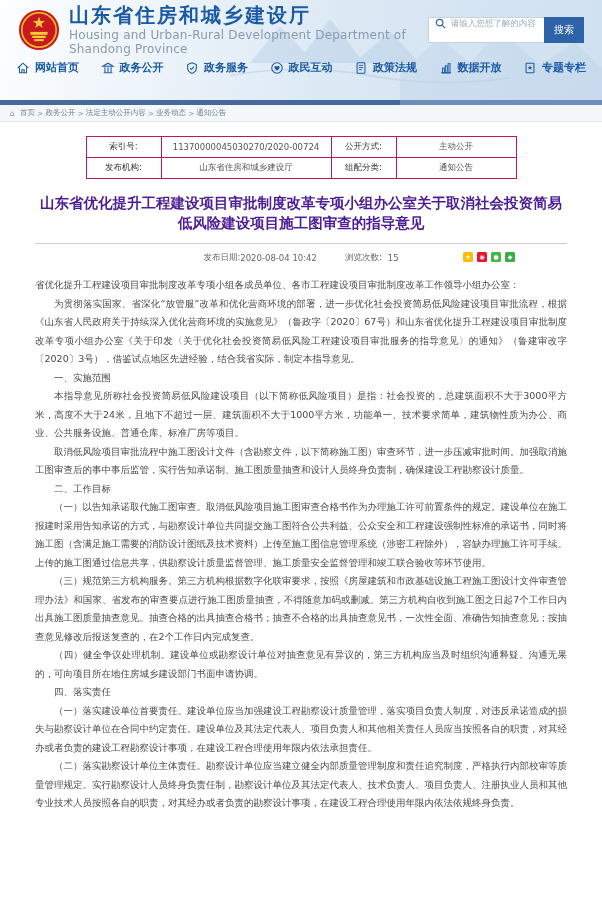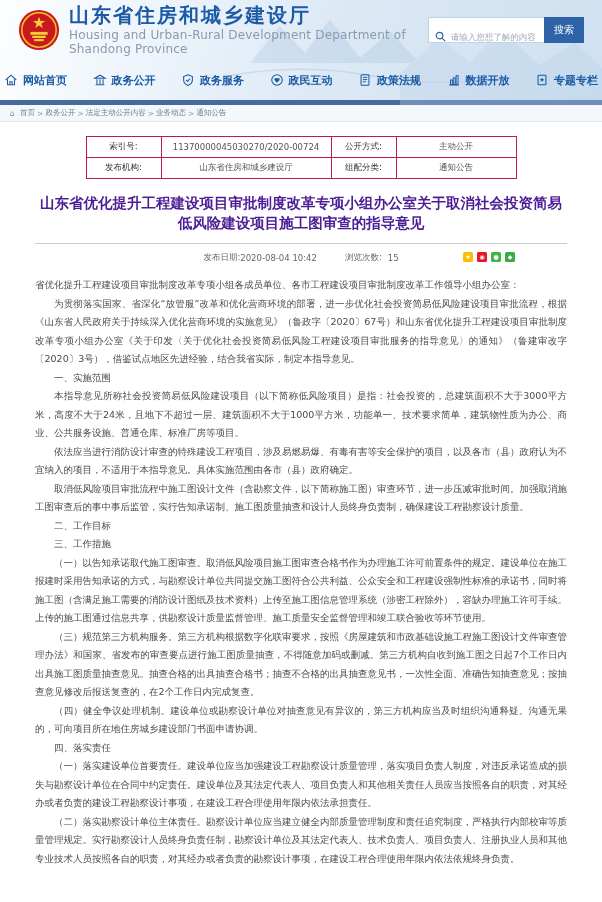--- a/index.html
+++ b/index.html
@@ -11,27 +11,27 @@
     background:linear-gradient(105deg,#fdfeff 0%,#ecf3fa 28%,#dce9f5 55%,#cfe0f0 100%);
     position:relative;
   }
   .header-art{ position:absolute; right:0; top:0; width:100%; height:100%; opacity:.35; pointer-events:none; }
   .header-top{ display:flex; align-items:center; height:60px; padding:0 18px; position:relative; }
   .emblem{ width:42px; height:42px; flex:0 0 auto; }
   .org-names{ margin-left:9px; }
   .org-name{ font-size:20px; font-weight:bold; color:#1b5aa5; letter-spacing:2px; line-height:22px; }
   .org-name-en{ font-size:12px; color:#8a9aad; margin-top:2px; letter-spacing:.2px; }
   .search-wrap{ margin-left:auto; display:flex; align-items:center; height:26px; width:200px; }
-  .search-box{ display:flex; align-items:flex-end; background:#fff; border:1px solid #c3d2e2; border-right:none; height:26px; flex:1; padding:0 6px; }
+  .search-box{ display:flex; align-items:flex-start; background:#fff; border:1px solid #c3d2e2; border-right:none; height:26px; flex:1; padding:0 6px; }
   .search-box svg{ flex:0 0 auto; }
   .search-input{ border:none; outline:none; font-size:8.5px; color:#555; width:100%; margin-left:5px; background:transparent; }
   .search-input::placeholder{ color:#9aa8b8; }
   .search-btn{ height:26px; width:40px; background:#2f63a7; color:#fff; border:none; font-size:10px; cursor:pointer; font-family:inherit; }
 
-  .main-nav{ display:flex; align-items:center; justify-content:space-between; height:40px; padding:0 4px; position:relative; }
+  .main-nav{ display:flex; align-items:flex-start; justify-content:space-between; height:40px; padding:0 16px; position:relative; }
   .nav-item{ display:flex; align-items:center; gap:5px; color:#1b5aa5; font-size:11px; font-weight:bold; text-decoration:none; cursor:pointer; }
   .nav-item svg{ width:14px; height:14px; }
   .nav-bar-bottom{ height:5px; background:#46699e; }
 
   
   .breadcrumb-bar{ background:#f4f8fb; border-bottom:1px solid #e1e8ef; height:17px; display:flex; align-items:center; padding:0 10px; }
   .breadcrumb{ font-size:7.5px; color:#6c7f95; display:flex; align-items:center; gap:2px; }
   .breadcrumb .home-glyph{ margin-right:3px; color:#7a8ba0; font-size:8px; }
   .crumb{ cursor:pointer; }
   .crumb-sep{ color:#8b9bad; }
@@ -204,24 +204,22 @@
         <span class="share-ico share-wechat">●</span>
         <span class="share-ico share-qq">◆</span>
       </span>
     </div>
 
     <div class="article-body">
       <p class="no-indent">省优化提升工程建设项目审批制度改革专项小组各成员单位、各市工程建设项目审批制度改革工作领导小组办公室：</p>
       <p>为贯彻落实国家、省深化“放管服”改革和优化营商环境的部署，进一步优化社会投资简易低风险建设项目审批流程，根据《山东省人民政府关于持续深入优化营商环境的实施意见》（鲁政字〔2020〕67号）和山东省优化提升工程建设项目审批制度改革专项小组办公室《关于印发〈关于优化社会投资简易低风险工程建设项目审批服务的指导意见〉的通知》（鲁建审改字〔2020〕3号），借鉴试点地区先进经验，结合我省实际，制定本指导意见。</p>
       <p>一、实施范围</p>
       <p>本指导意见所称社会投资简易低风险建设项目（以下简称低风险项目）是指：社会投资的，总建筑面积不大于3000平方米，高度不大于24米，且地下不超过一层、建筑面积不大于1000平方米，功能单一、技术要求简单，建筑物性质为办公、商业、公共服务设施、普通仓库、标准厂房等项目。</p>
-      <p>依法应当进行消防设计审查的特殊建设工程项目，涉及易燃易爆、有毒有害等安全保护的项目，以及各市（县）政府认为不宜纳入的项目，不适用于本指导意见。具体实施范围由各市（县）政府确定。</p>
       <p>取消低风险项目审批流程中施工图设计文件（含勘察文件，以下简称施工图）审查环节，进一步压减审批时间。加强取消施工图审查后的事中事后监管，实行告知承诺制、施工图质量抽查和设计人员终身负责制，确保建设工程勘察设计质量。</p>
       <p>二、工作目标</p>
-      <p>三、工作措施</p>
       <p>（一）以告知承诺取代施工图审查。取消低风险项目施工图审查合格书作为办理施工许可前置条件的规定。建设单位在施工报建时采用告知承诺的方式，与勘察设计单位共同提交施工图符合公共利益、公众安全和工程建设强制性标准的承诺书，同时将施工图（含满足施工需要的消防设计图纸及技术资料）上传至施工图信息管理系统（涉密工程除外），容缺办理施工许可手续。上传的施工图通过信息共享，供勘察设计质量监督管理、施工质量安全监督管理和竣工联合验收等环节使用。</p>
       <p>（三）规范第三方机构服务。第三方机构根据数字化联审要求，按照《房屋建筑和市政基础设施工程施工图设计文件审查管理办法》和国家、省发布的审查要点进行施工图质量抽查，不得随意加码或删减。第三方机构自收到施工图之日起7个工作日内出具施工图质量抽查意见。抽查合格的出具抽查合格书；抽查不合格的出具抽查意见书，一次性全面、准确告知抽查意见；按抽查意见修改后报送复查的，在2个工作日内完成复查。</p>
       <p>（四）健全争议处理机制。建设单位或勘察设计单位对抽查意见有异议的，第三方机构应当及时组织沟通释疑。沟通无果的，可向项目所在地住房城乡建设部门书面申请协调。</p>
       <p>四、落实责任</p>
       <p>（一）落实建设单位首要责任。建设单位应当加强建设工程勘察设计质量管理，落实项目负责人制度，对违反承诺造成的损失与勘察设计单位在合同中约定责任。建设单位及其法定代表人、项目负责人和其他相关责任人员应当按照各自的职责，对其经办或者负责的建设工程勘察设计事项，在建设工程合理使用年限内依法承担责任。</p>
       <p>（二）落实勘察设计单位主体责任。勘察设计单位应当建立健全内部质量管理制度和责任追究制度，严格执行内部校审等质量管理规定。实行勘察设计人员终身负责任制，勘察设计单位及其法定代表人、技术负责人、项目负责人、注册执业人员和其他专业技术人员按照各自的职责，对其经办或者负责的勘察设计事项，在建设工程合理使用年限内依法依规终身负责。</p>
 
     </div>
 
   </main>

